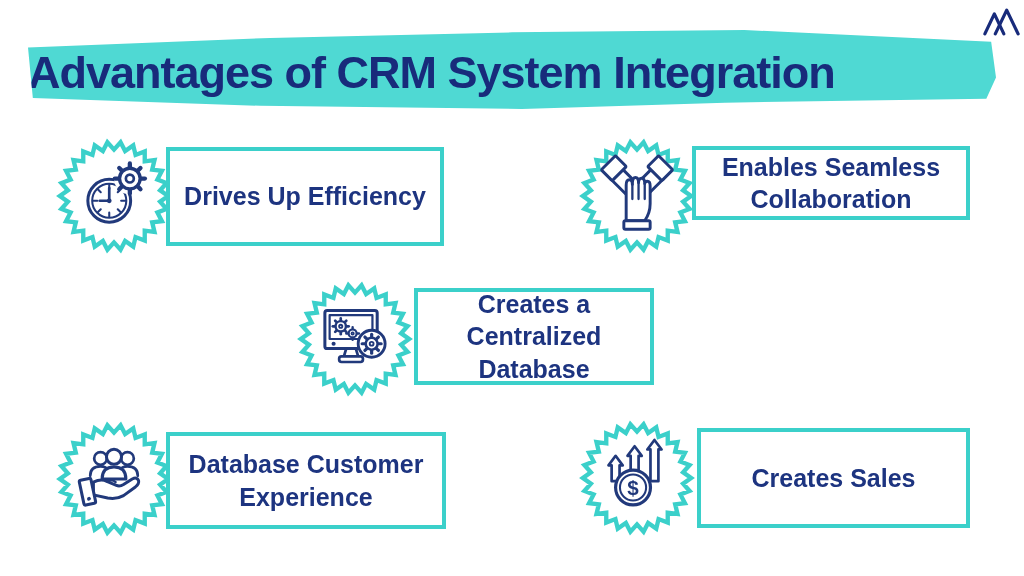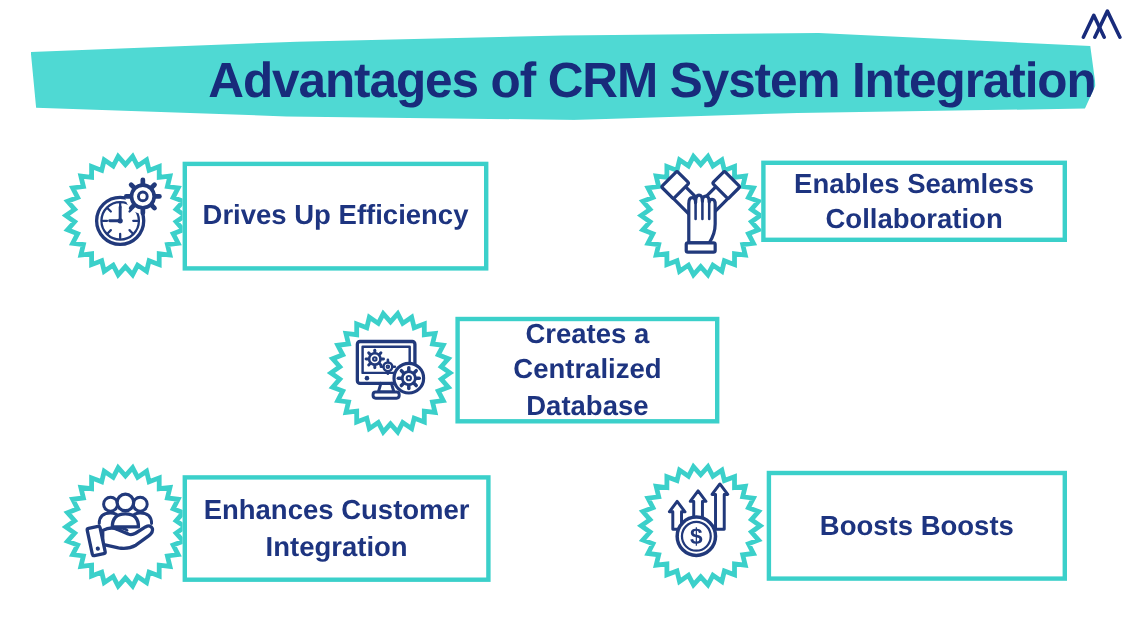--- a/index.html
+++ b/index.html
@@ -5,21 +5,21 @@
   html,body{margin:0;padding:0;background:#fff;}
   .canvas{
     position:relative;width:1024px;height:576px;background:#fff;overflow:hidden;
     font-family:"Liberation Sans",sans-serif;
   }
   
   .band{
     position:absolute;left:28px;top:30px;width:968px;height:79px;
     background:var(--highlight-teal,#4FD9D3);
     clip-path:polygon(0% 22%,25% 10%,50% 3%,74% 0%,99.5% 15%,100% 60%,99% 87%,72% 92%,51% 100%,24% 96%,0.5% 86%);
-    display:flex;align-items:center;justify-content:flex-end;
+    display:flex;align-items:center;justify-content:flex-start;
   }
   .band h1{
     margin:0;padding-top:6px;
     font-size:45px;font-weight:700;letter-spacing:-1px;
     color:var(--title-navy,#182B7B);white-space:nowrap;
   }
   
   .logo{position:absolute;left:982px;top:6px;width:38px;height:31px;}
   .logo path{fill:none;stroke:var(--title-navy,#182B7B);stroke-width:3.4;stroke-linejoin:round;stroke-linecap:round;}
   
@@ -189,33 +189,33 @@
         <path class="fillw" d="M34 64 Q44 59 51 63 Q58 66 63 68 Q67 70 72 67 L83 60 Q89 57 91 62 Q92 66 87 70 L72 81 Q63 86 52 84 L34 80 Z"></path>
         <path d="M51 63 Q58 60 62 64" stroke-width="3"></path>
         <g transform="translate(27,76) rotate(-12)">
           <rect class="fillw" x="-8" y="-16" width="15" height="32" rx="2"></rect>
           <circle class="filln" cx="-0.5" cy="9" r="2.4"></circle>
         </g>
       </g>
     </svg>
   </div>
   <div class="label-box i4-box">
-    <span>Enhances Customer Integration</span>
+    <span>Database Customer Experience</span>
   </div>
 
   <div class="badge i5-badge">
     <svg viewBox="0 0 120 120">
       <polygon class="burst" points="116.0,60.0 107.7,65.8 114.4,73.4 104.9,77.0 109.6,86.0 99.5,87.3 101.9,97.1 91.8,95.9 91.8,106.1 82.3,102.5 79.9,112.4 71.5,106.6 66.8,115.6 60.0,108.0 53.2,115.6 48.5,106.6 40.1,112.4 37.7,102.5 28.2,106.1 28.2,95.9 18.1,97.1 20.5,87.3 10.4,86.0 15.1,77.0 5.6,73.4 12.3,65.8 4.0,60.0 12.3,54.2 5.6,46.6 15.1,43.0 10.4,34.0 20.5,32.7 18.1,22.9 28.2,24.1 28.2,13.9 37.7,17.5 40.1,7.6 48.5,13.4 53.2,4.4 60.0,12.0 66.8,4.4 71.5,13.4 79.9,7.6 82.3,17.5 91.8,13.9 91.8,24.1 101.9,22.9 99.5,32.7 109.6,34.0 104.9,43.0 114.4,46.6 107.7,54.2"></polygon>
       <g class="art" transform="translate(60,60) scale(0.82) translate(-60,-60)">
         <path class="fillw" d="M33 32 L42 44 H38 V64 H28 V44 H24 Z" stroke-width="3.4"></path>
         <path class="fillw" d="M57 20 L66 32 H62 V56 H52 V32 H48 Z" stroke-width="3.4"></path>
         <path class="fillw" d="M82 12 L91 24 H87 V64 H77 V24 H73 Z" stroke-width="3.4"></path>
         <circle class="fillw" cx="55" cy="72" r="22" stroke-width="4"></circle>
         <circle cx="55" cy="72" r="16.5" stroke-width="2.6"></circle>
         <text x="55" y="81" font-size="26" text-anchor="middle">$</text>
       </g>
     </svg>
   </div>
   <div class="label-box i5-box">
-    <span>Boosts Boosts</span>
+    <span>Creates Sales</span>
   </div>
 
 </div>
 
 </body></html>

